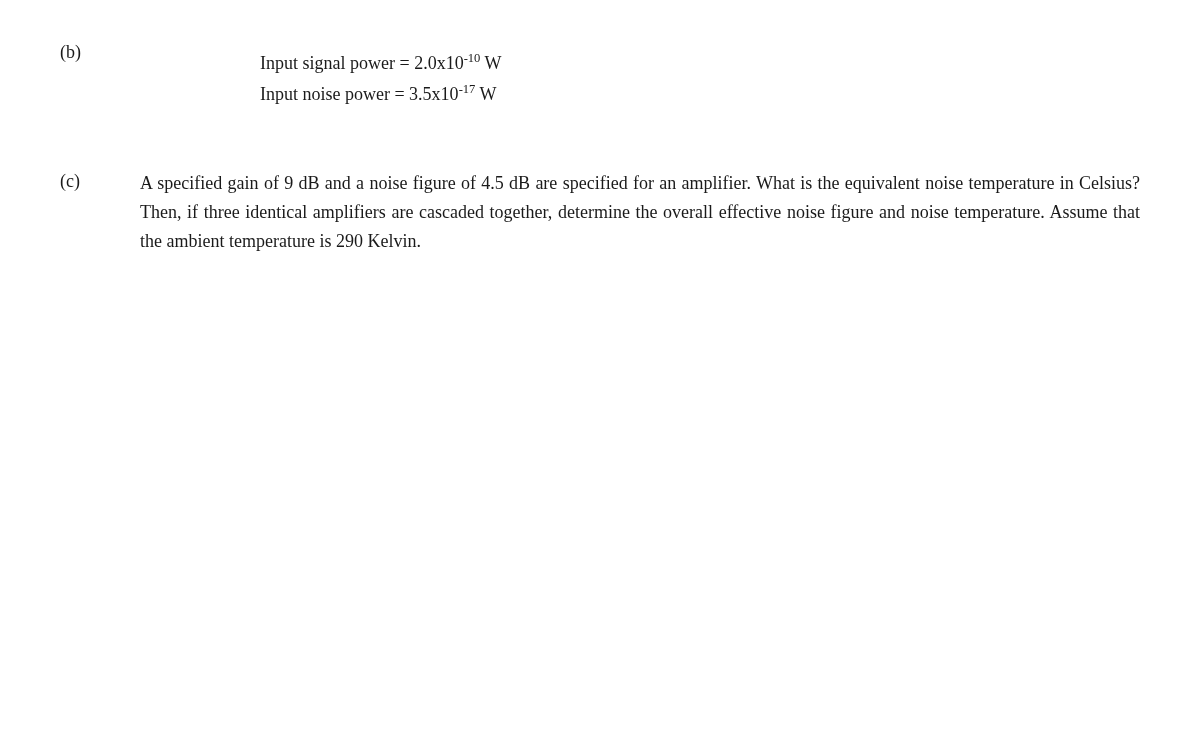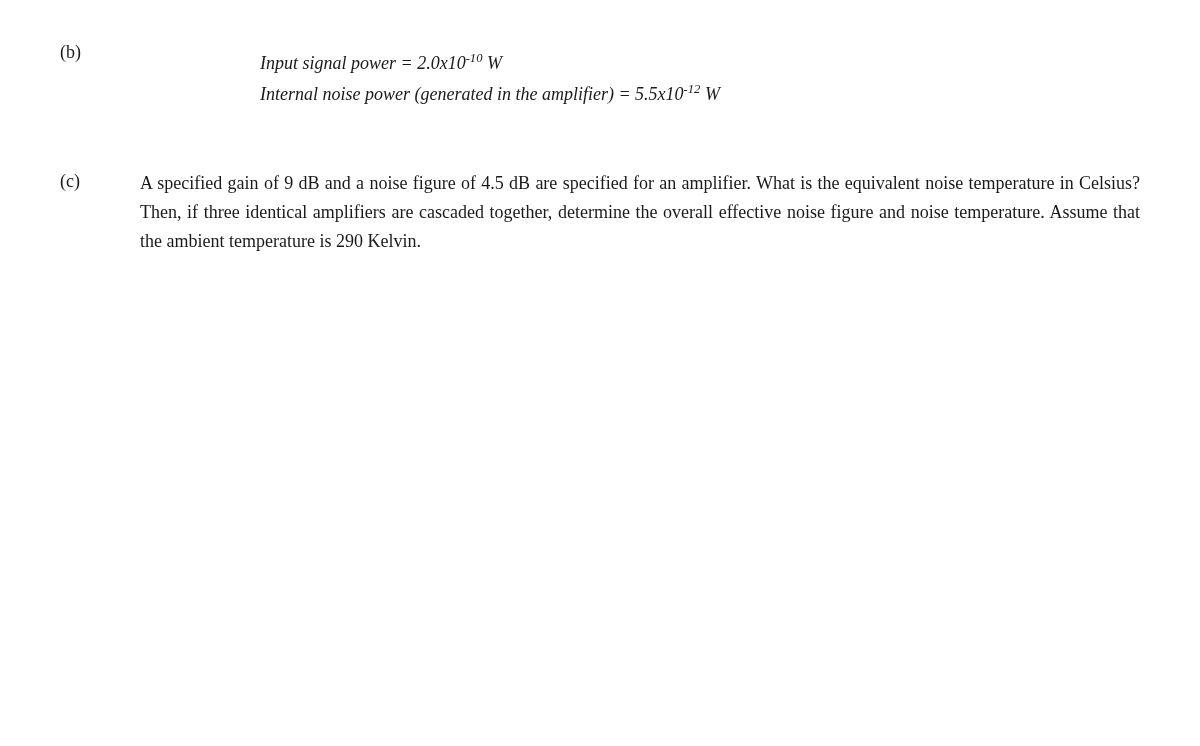--- a/index.html
+++ b/index.html
@@ -40,21 +40,20 @@
     }
 
     .question-body p {
       text-align: justify;
       margin-bottom: 4px;
     }
 
     .params-block {
       margin-top: 8px;
       padding-left: 120px;
-      font-style: italic;
     }
 
     .params-block .param-line {
       display: block;
       line-height: 1.7;
       white-space: nowrap;
     }
 
     sup {
       font-size: 0.7em;
@@ -71,21 +70,21 @@
 <div class="page-content">
 
   <div class="question-item">
     <div class="question-label">(b)</div>
     <div class="question-body">
       <div class="params-block">
         <span class="param-line">
           Input signal power = 2.0x10<sup>-10</sup> W
         </span>
         <span class="param-line">
-          Internal noise power (generated in the amplifier) = 5.5x10<sup>-12</sup> W
+          Input noise power = 3.5x10<sup>-17</sup> W
         </span>
       </div>
     </div>
   </div>
 
   <div class="question-item question-c">
     <div class="question-label">(c)</div>
     <div class="question-body">
       <p>A specified gain of 9 dB and a noise figure of 4.5 dB are specified for an amplifier. What is the equivalent noise temperature in Celsius? Then, if three identical amplifiers are cascaded together, determine the overall effective noise figure and noise temperature. Assume that the ambient temperature is 290 Kelvin.</p>
     </div>

